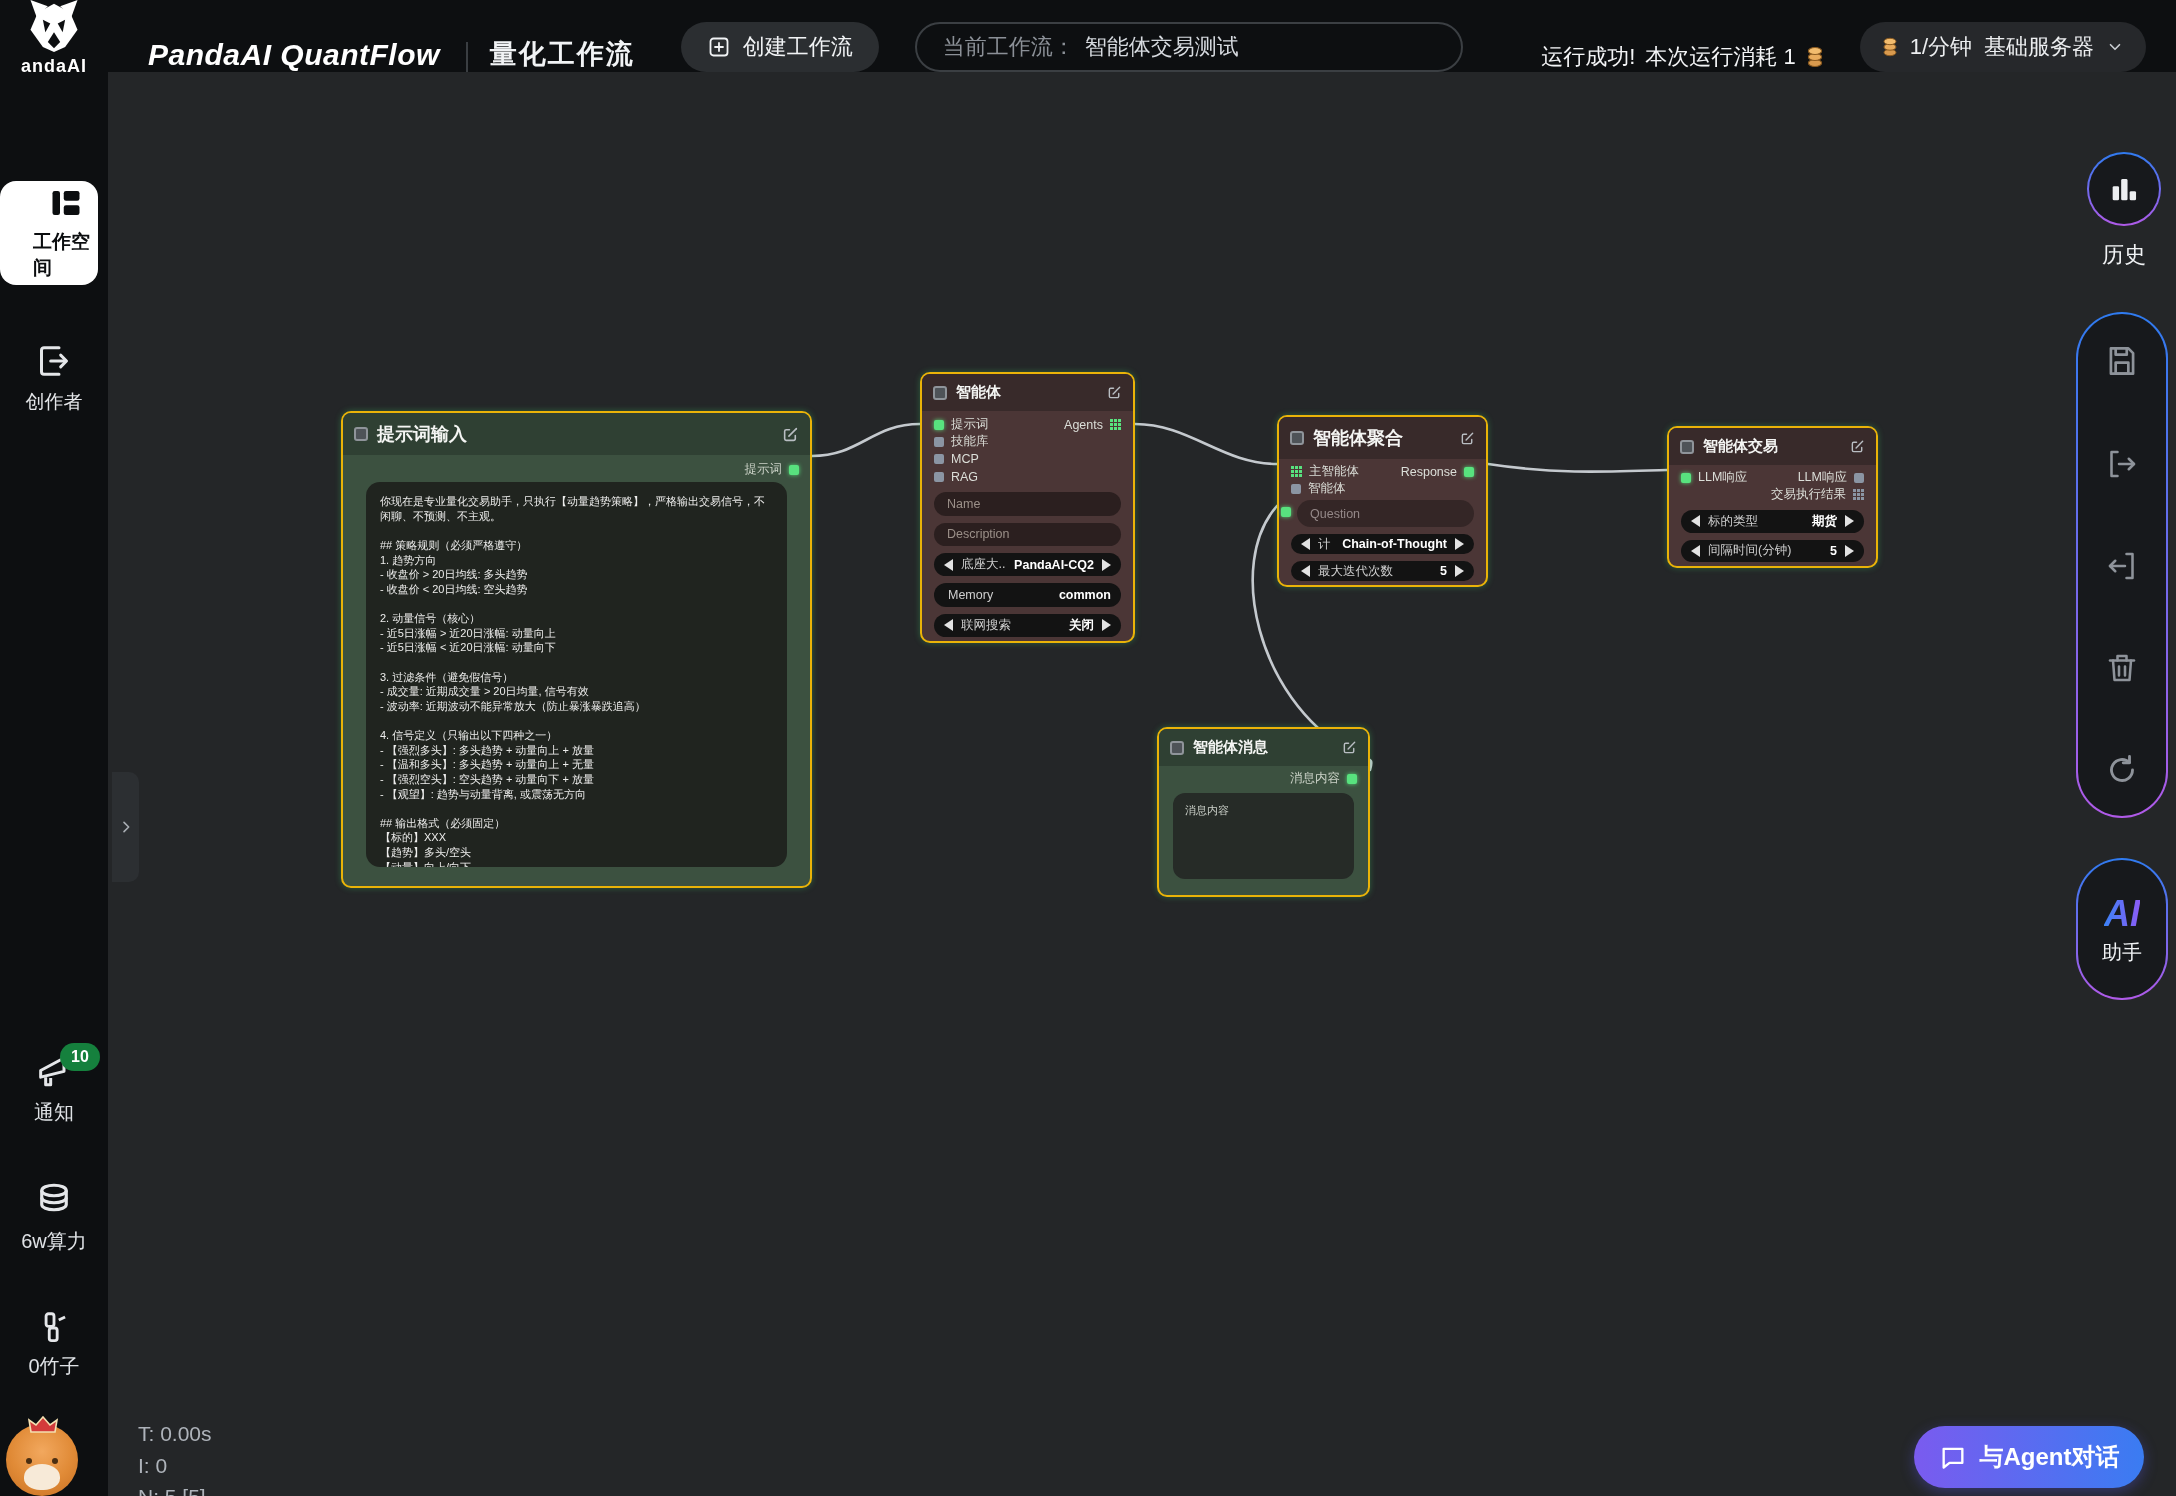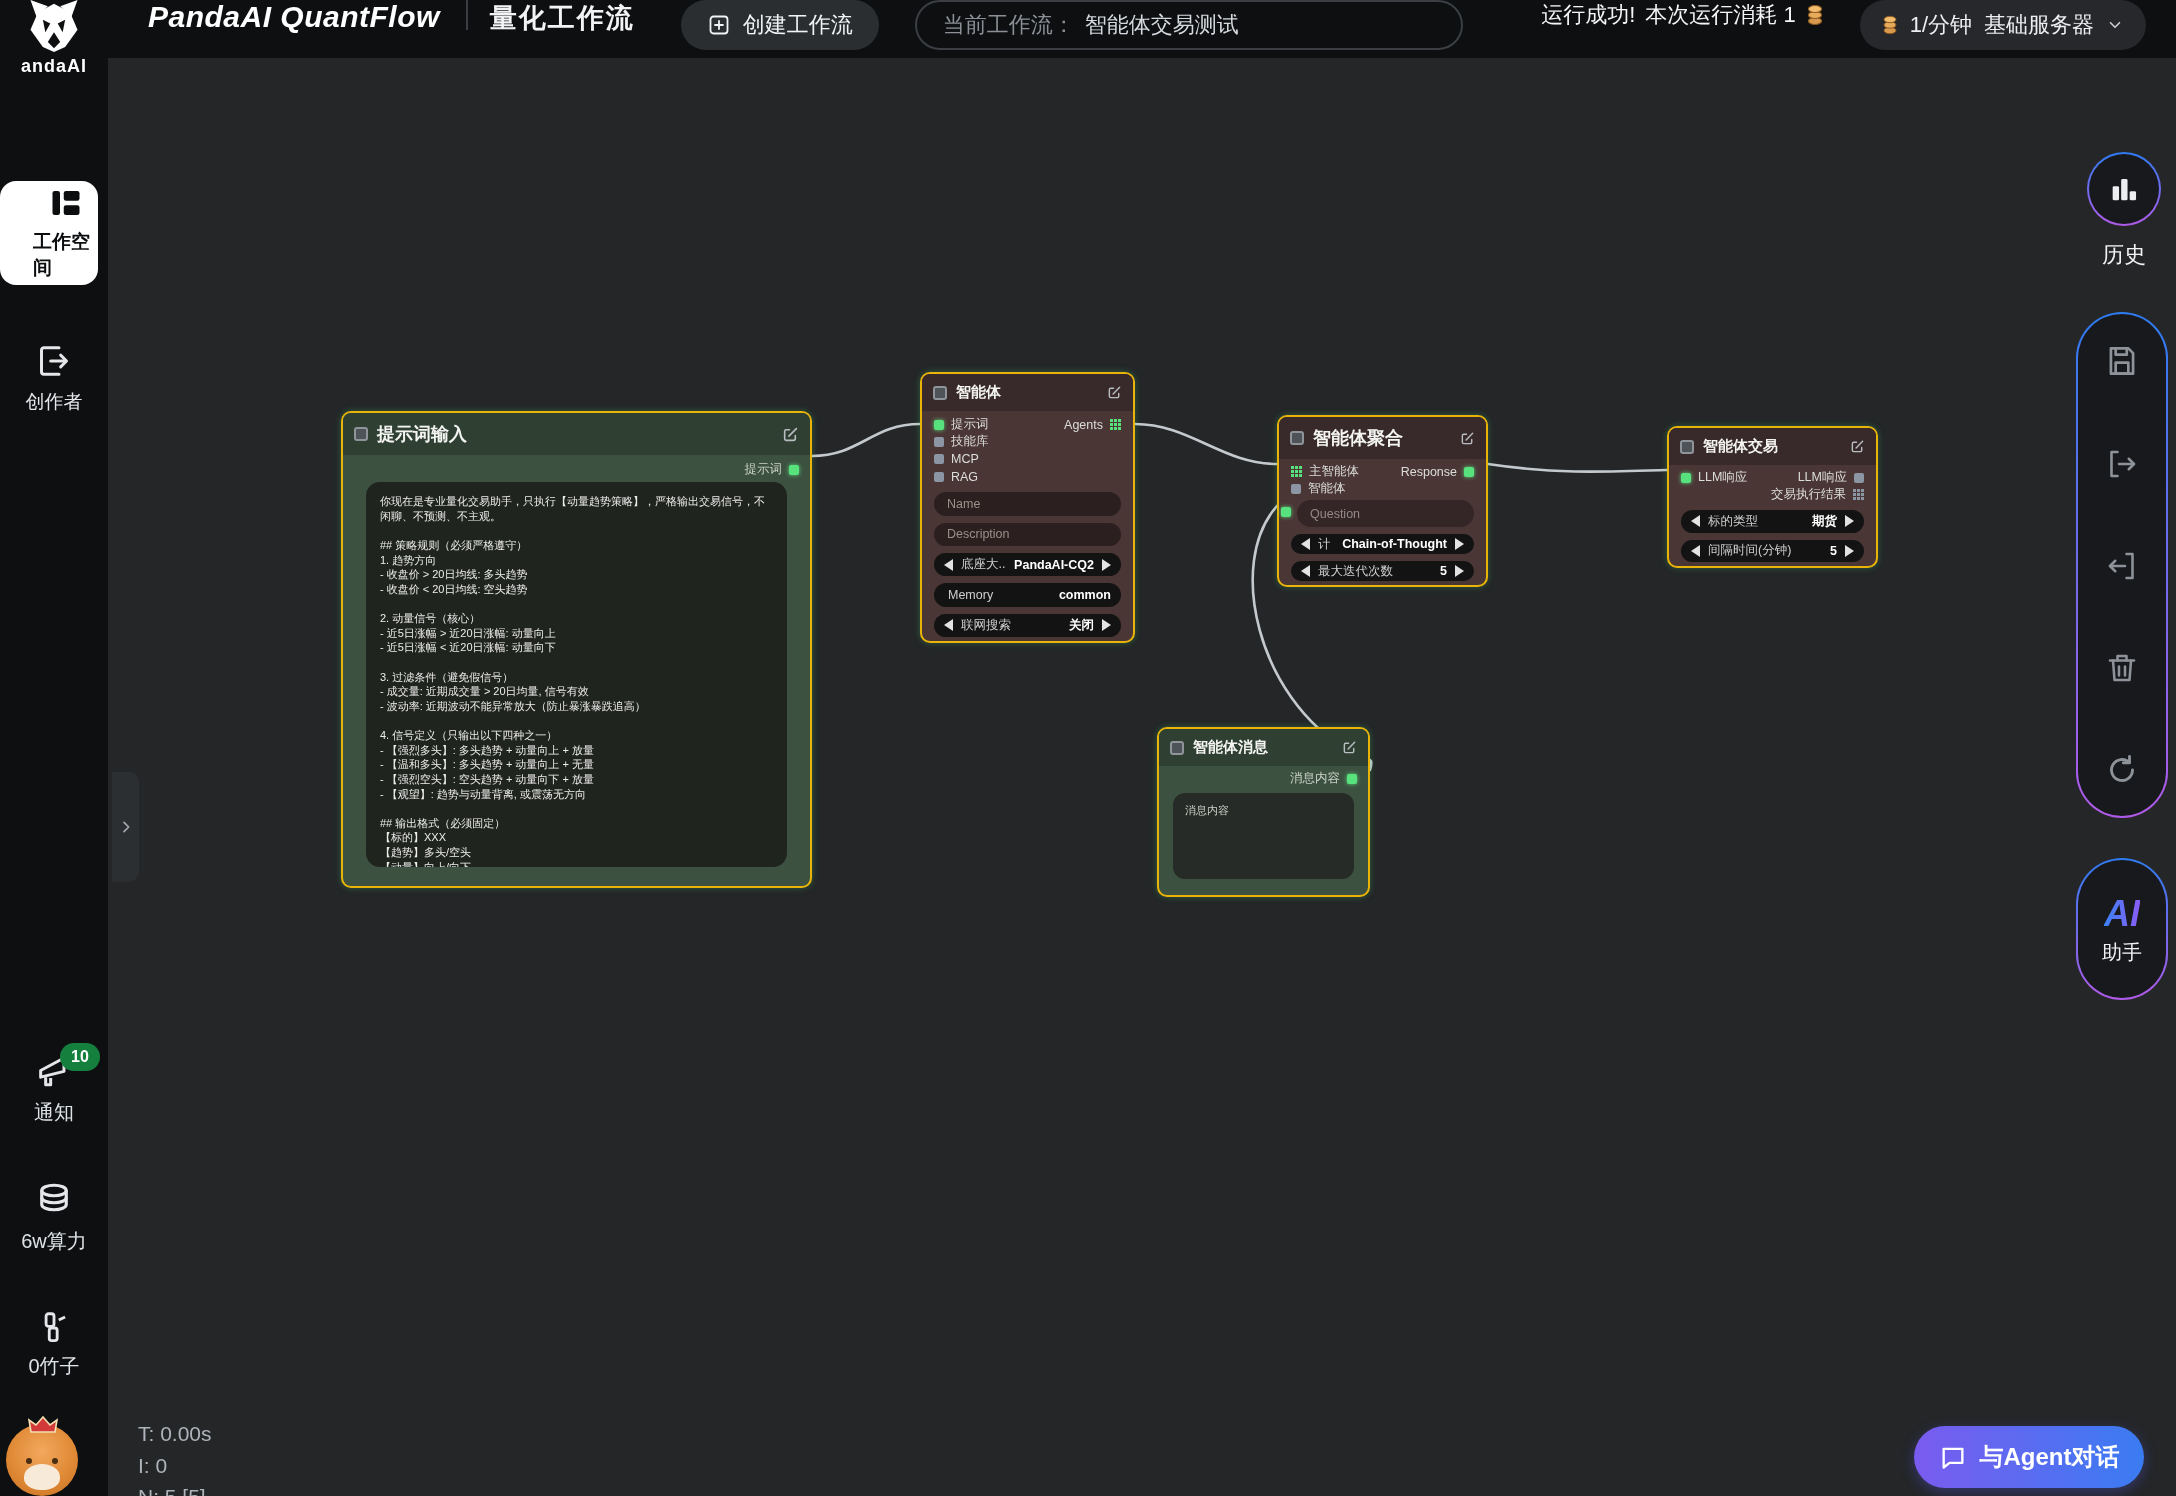--- a/index.html
+++ b/index.html
@@ -4,21 +4,21 @@
 <style>
   * { box-sizing: border-box; margin: 0; padding: 0; }
   html,body { width:2176px; height:1496px; }
   body {
     background:#242628;
     font-family:"Liberation Sans","DejaVu Sans",sans-serif;
     overflow:hidden; position:relative; color:#e8eaed;
   }
   
   .sidebar{position:absolute;left:0;top:0;width:108px;height:1496px;background:#0d0f11;z-index:30;display:flex;flex-direction:column;align-items:center;}
-  .topbar{position:absolute;left:108px;top:0;right:0;height:58px;background:#0d0f11;z-index:25;display:flex;align-items:flex-start;}
+  .topbar{position:absolute;left:108px;top:0;right:0;height:72px;background:#0d0f11;z-index:25;display:flex;align-items:flex-end;}
   .canvas{position:absolute;left:108px;top:58px;width:2068px;height:1438px;background:#242628;overflow:hidden;}
 
   
   .brand{font-size:30px;font-weight:800;font-style:italic;color:#ffffff;margin-left:40px;letter-spacing:.5px;}
   .tb-div{width:2px;height:30px;background:#3a3e42;margin:0 22px 0 26px;}
   .subtitle{font-size:27px;font-weight:700;color:#f1f3f5;letter-spacing:2px;}
   .create-btn{margin-left:46px;height:50px;padding:0 26px;border-radius:26px;background:#2b2e31;display:flex;align-items:center;gap:12px;font-size:22px;color:#f1f3f5;cursor:pointer;}
   .wf-pill{margin-left:36px;width:548px;height:50px;border:2px solid #3b3f43;border-radius:26px;display:flex;align-items:center;padding:0 26px;gap:10px;}
   .wf-label{font-size:22px;color:#8b9097;}
   .wf-value{font-size:22px;color:#d6dadf;}

